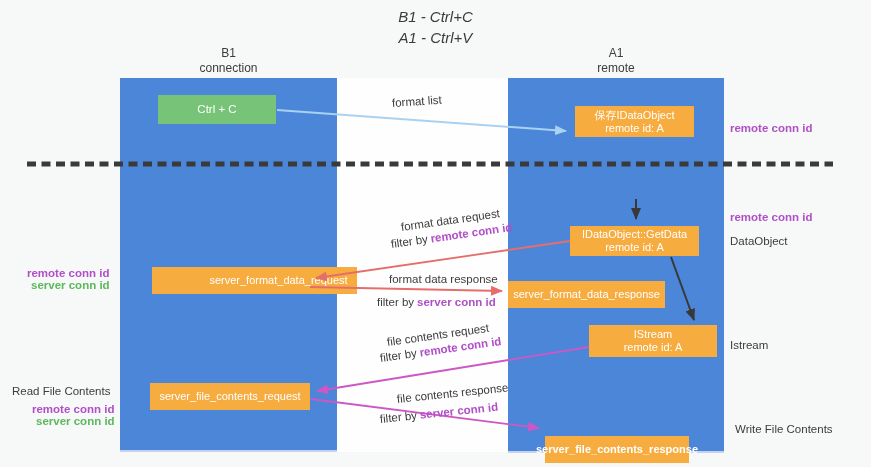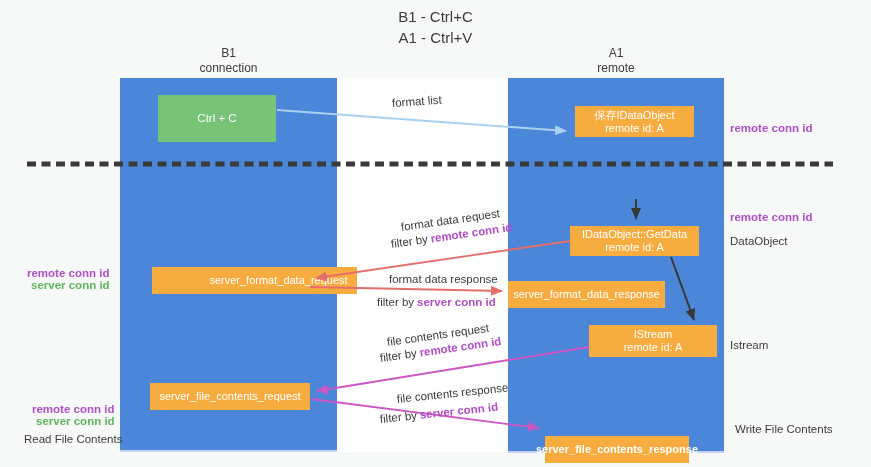--- a/index.html
+++ b/index.html
@@ -1,40 +1,40 @@
 <!DOCTYPE html>
 <html><head>
 <meta charset="utf-8">
 <style>
   html,body{margin:0;padding:0;}
   body{font-family:"Liberation Sans","DejaVu Sans",sans-serif;background:#f7f8f8;}
   .stage{position:relative;width:871px;height:467px;background:#f7f8f8;overflow:hidden;}
 
   .title{position:absolute;top:6px;left:0;width:871px;text-align:center;
-         font-size:15px;line-height:21px;color:#3c3c3c;z-index:5;}
+         font-size:15px;line-height:21px;color:#3c3c3c;z-index:5;font-style:italic;}
 
   .col-header{position:absolute;top:46px;text-align:center;font-size:12px;
               line-height:15px;color:#3c3c3c;z-index:5;}
   .col-header.b1{left:120px;width:217px;}
   .col-header.a1{left:508px;width:216px;}
 
   .gap-panel{position:absolute;left:337px;top:78px;width:171px;height:374px;
              background:#fefefe;z-index:1;}
   .column{position:absolute;top:78px;background:#4c86d9;z-index:1;
           border-bottom:2px solid #c3d2ef;}
   .column.b1{left:120px;width:217px;height:372px;}
   .column.a1{left:508px;width:216px;height:373px;}
 
   .box{position:absolute;z-index:2;display:flex;flex-direction:column;
        align-items:center;justify-content:center;color:#ffffff;
        font-size:11px;line-height:13px;text-align:center;}
   .box.orange{background:#f7ac40;}
   .box.green{background:#77c378;font-size:11.5px;}
 
-  .b-ctrl-c{left:158px;top:95px;width:118px;height:47px;}
+  .b-ctrl-c{left:158px;top:95px;width:118px;height:29px;}
   .b-save{left:575px;top:106px;width:119px;height:31px;}
   .b-ctrl-v{left:575px;top:173px;width:120px;height:25px;}
   .b-getdata{left:570px;top:226px;width:129px;height:30px;}
   .b-fmt-req{left:152px;top:267px;width:157px;height:27px;padding-left:48px;}
   .b-fmt-resp{left:508px;top:281px;width:157px;height:27px;}
   .b-istream{left:589px;top:325px;width:128px;height:32px;}
   .b-file-req{left:150px;top:383px;width:160px;height:27px;}
   .b-file-resp{left:545px;top:436px;width:144px;height:27px;font-weight:bold;}
 
   svg.overlay{position:absolute;left:0;top:0;z-index:3;pointer-events:none;}
@@ -158,17 +158,17 @@
   </div>
 
   <div class="lbl side-purple" style="left:730px;top:122px;">remote conn id</div>
   <div class="lbl side-purple" style="left:730px;top:211px;">remote conn id</div>
   <div class="lbl" style="left:730px;top:235px;">DataObject</div>
   <div class="lbl" style="left:730px;top:339px;">Istream</div>
   <div class="lbl" style="left:735px;top:423px;">Write File Contents</div>
 
   <div class="lbl side-purple" style="left:27px;top:267px;">remote conn id</div>
   <div class="lbl side-green" style="left:31px;top:279px;">server conn id</div>
-  <div class="lbl" style="left:24px;top:385px;margin-top:48px;">Read File Contents</div>
+  <div class="lbl" style="left:12px;top:385px;">Read File Contents</div>
   <div class="lbl side-purple" style="left:32px;top:403px;">remote conn id</div>
   <div class="lbl side-green" style="left:36px;top:415px;">server conn id</div>
 
 </div>
 
 </body></html>

